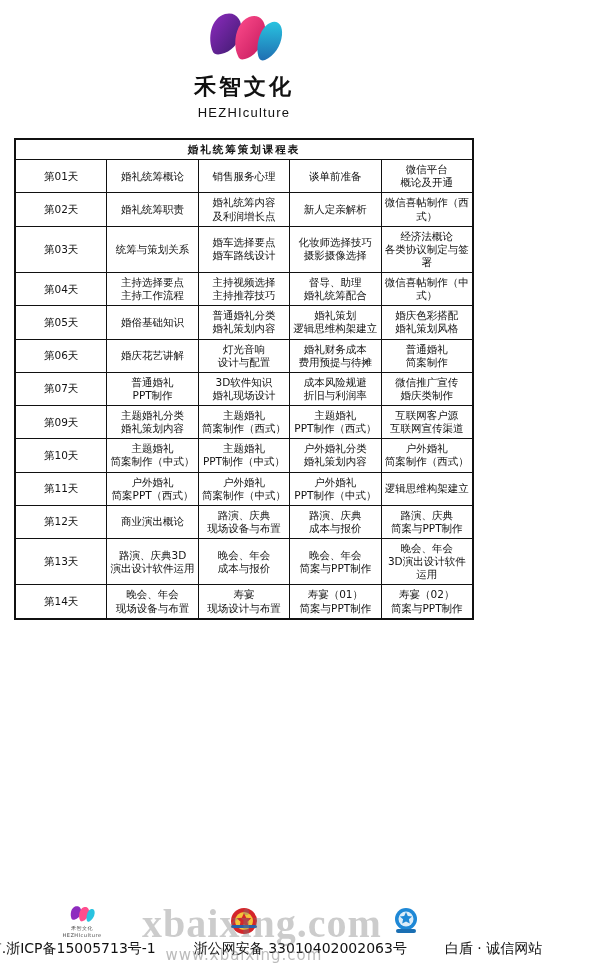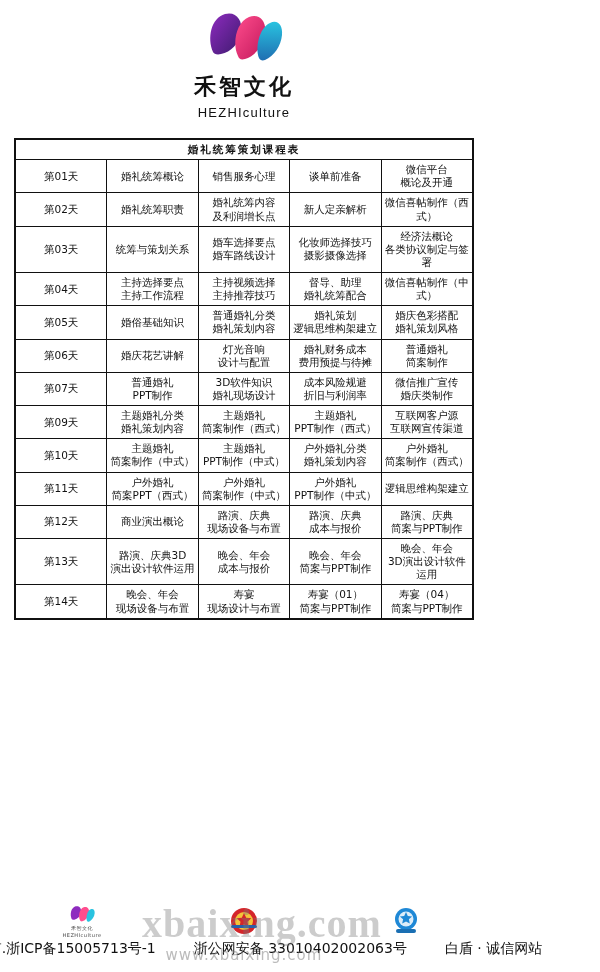--- a/index.html
+++ b/index.html
@@ -421,21 +421,21 @@
             </td>
             <td class="cell-lines">
               <span>寿宴</span>
               <span>现场设计与布置</span>
             </td>
             <td class="cell-lines">
               <span>寿宴（01）</span>
               <span>简案与PPT制作</span>
             </td>
             <td class="cell-lines">
-              <span>寿宴（04）</span>
+              <span>寿宴（02）</span>
               <span>简案与PPT制作</span>
             </td>
           </tr>
         </tbody>
     </table>
   </div>
 
   <div class="footer">
     <div class="footer-icons">
       <div class="fi">

